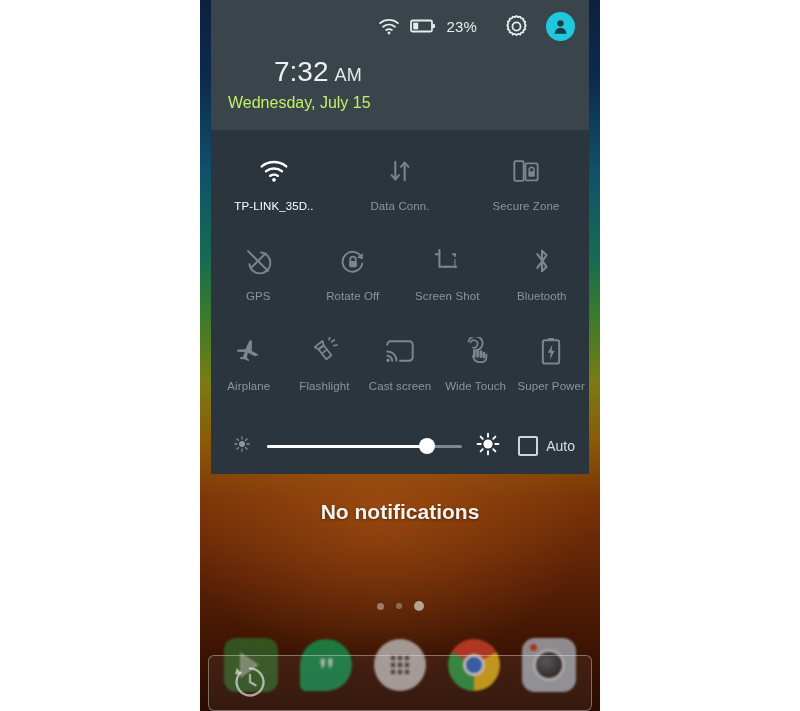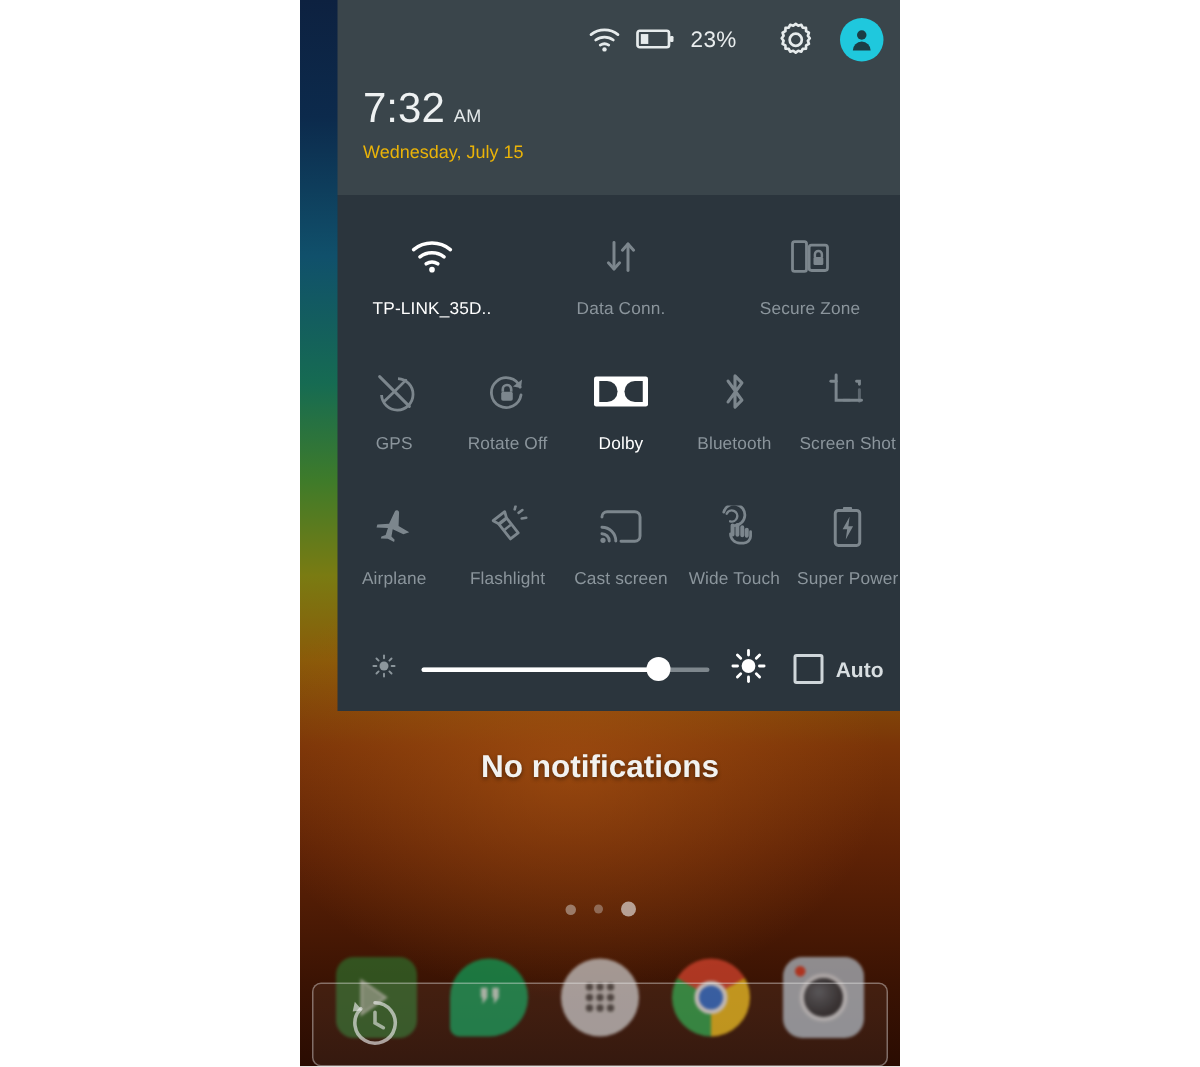--- a/index.html
+++ b/index.html
@@ -35,21 +35,21 @@
         #7a7b12 54%,
         #8a5a09 62%,
         #7a3408 70%,
         #5e2206 80%,
         #3b1303 92%,
         #2a0c02 100%);
   }
   
   #shade {
     position: absolute;
-    left: 25px; top: 0;
+    left: 11px; top: 0;
     width: 378px;
     height: 478px;
   }
   #shade-header {
     position: relative;
     height: 130px;
     background: #3a454b;
   }
   .statusbar {
     display: flex;
@@ -67,35 +67,35 @@
   }
   .avatar {
     width: 29px; height: 29px; border-radius: 50%;
     background: #1fc8dd;
     display: flex; align-items: center; justify-content: center;
     margin-left: 6px;
   }
   .clock-block {
     padding: 4px 0 0 17px;
   }
-  .clock-row { display: flex; align-items: baseline; gap: 6px; }
+  .clock-row { display: flex; align-items: baseline; gap: 6px; margin-left: 46px; }
   .clock-time {
     color: #eef1f2;
     font-size: 28px;
     font-weight: 400;
     letter-spacing: 0px;
   }
   .clock-ampm {
     color: #e4e9ea;
-    font-size: 12px;
+    font-size: 18px;
     letter-spacing: 0.3px;
   }
   .clock-date {
-    color: #eab308;
-    font-size: 12px;
+    color: #bef264;
+    font-size: 16px;
     margin-top: 6px;
   }
   
   #tiles-area {
     background: #2b353d;
     padding-top: 12px;
     padding-bottom: 6px;
   }
   .tile-row {
     display: flex;
@@ -157,21 +157,20 @@
   .auto-box {
     width: 20px; height: 20px;
     border: 2px solid #cfd6da;
     border-radius: 2px;
     margin-left: 18px;
   }
   .auto-label {
     color: #d8dee1;
     font-size: 14px;
     margin-left: 8px;
-    font-weight: bold;
   }
   
   #no-notif {
     position: absolute;
     left: 0; right: 0;
     top: 500px;
     text-align: center;
     color: #f2f2f0;
     font-size: 21px;
     text-shadow: 0 1px 3px rgba(0,0,0,0.45);
@@ -462,51 +461,41 @@
               <svg width="28" height="28" viewBox="0 0 24 24">
                 <path d="M19.5 9.5 A8.5 8.5 0 1 0 20 14" fill="none" stroke="#7c868d" stroke-width="1.6" stroke-linecap="round"></path>
                 <path d="M20.6 5.2 L20.0 10.0 L15.4 9.2 Z" fill="#7c868d"></path>
                 <path d="M9.6 12.2 v-1.5 a2.4 2.4 0 0 1 4.8 0 v1.5" fill="none" stroke="#7c868d" stroke-width="1.5"></path>
                 <rect x="8.7" y="12.1" width="6.6" height="5.2" rx="1" fill="#7c868d"></rect>
               </svg>
             </span>
             <span class="tile-label">Rotate Off</span>
           </div>
 
-          <div class="tile on">
-            <span class="tile-icon">
-              <svg width="38" height="28" viewBox="0 0 38 26">
-                <rect x="1" y="3" width="36" height="20" rx="1.5" fill="#ffffff"></rect>
-                <path d="M4.5 6 h5.2 a7 7 0 0 1 0 14 h-5.2 z" fill="#2b353d"></path>
-                <path d="M33.5 6 h-5.2 a7 7 0 0 0 0 14 h5.2 z" fill="#2b353d"></path>
-              </svg>
-            </span>
-            <span class="tile-label">Dolby</span>
-          </div>
-
-          <div class="tile">
-            <span class="tile-icon">
-              <svg width="26" height="30" viewBox="0 0 20 26">
-                <path d="M6 7 L14 18 L10 22 V4 L14 8 L6 19" fill="none" stroke="#7c868d" stroke-width="1.8" stroke-linecap="round" stroke-linejoin="round"></path>
-              </svg>
-            </span>
-            <span class="tile-label">Bluetooth</span>
-          </div>
 
           <div class="tile">
             <span class="tile-icon">
               <svg width="28" height="28" viewBox="0 0 24 24">
                 <path d="M5.5 2.5 v14.5 h14.5" fill="none" stroke="#7c868d" stroke-width="1.7" stroke-linecap="round"></path>
                 <path d="M2.5 6.2 h3" fill="none" stroke="#7c868d" stroke-width="1.7" stroke-linecap="round"></path>
                 <path d="M17.2 6.2 h1.6 v1.6" fill="none" stroke="#7c868d" stroke-width="1.7" stroke-linecap="round"></path>
                 <path d="M18.8 11 v6.6" fill="none" stroke="#7c868d" stroke-width="1.7" stroke-linecap="round" opacity="0.6"></path>
                 <path d="M9.8 17 h3.4" fill="none" stroke="#7c868d" stroke-width="1.7" stroke-linecap="round" opacity="0.5"></path>
               </svg>
             </span>
             <span class="tile-label">Screen Shot</span>
+          </div>
+
+          <div class="tile">
+            <span class="tile-icon">
+              <svg width="26" height="30" viewBox="0 0 20 26">
+                <path d="M6 7 L14 18 L10 22 V4 L14 8 L6 19" fill="none" stroke="#7c868d" stroke-width="1.8" stroke-linecap="round" stroke-linejoin="round"></path>
+              </svg>
+            </span>
+            <span class="tile-label">Bluetooth</span>
           </div>
         </div>
 
         <div class="tile-row">
           <div class="tile">
             <span class="tile-icon">
               <svg width="28" height="28" viewBox="0 0 24 24">
                 <path d="M21 13.2 L14.2 11.2 L12.6 3.6 a1.3 1.3 0 0 0 -2.5 0 L8.6 11.2 L2.2 13.2 v1.9 l6.4-1.3 -.3 4.2 -2.2 1.3 v1.3 l3.9-.9 3.9 .9 v-1.3 l-2.2-1.3 -.3-4.2 6.6 1.3 z" fill="#7c868d" transform="rotate(14 12 12)"></path>
               </svg>
             </span>

